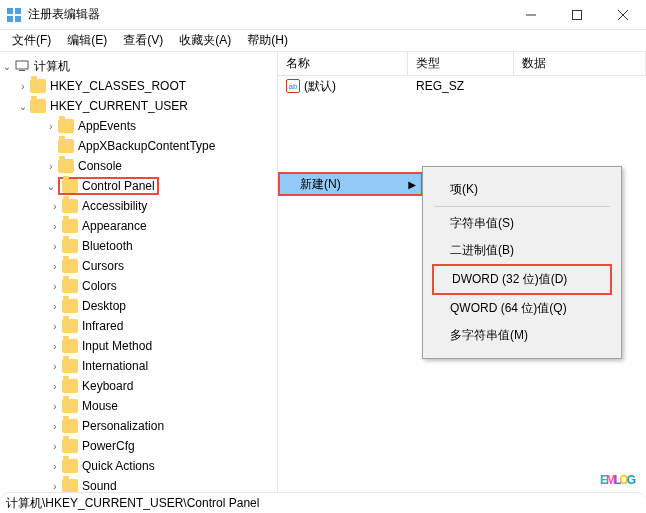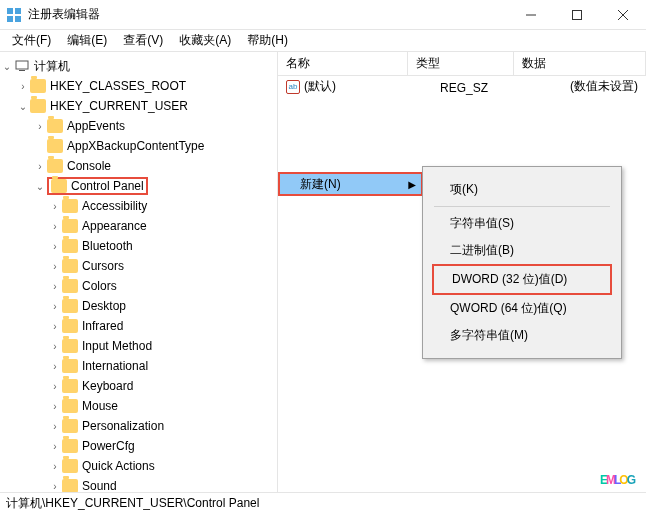--- a/index.html
+++ b/index.html
@@ -20,48 +20,48 @@
 .main { display: flex; height: 440px; }
 .tree-pane { width: 278px; border-right: 1px solid #e5e5e5; overflow-y: auto; padding: 4px 0; }
 .list-pane { flex: 1; position: relative; }
 
 
 .list-header { display: flex; border-bottom: 1px solid #e5e5e5; height: 24px; align-items: center; }
 .list-col { padding: 3px 8px; border-right: 1px solid #e5e5e5; }
 .col-name { width: 130px; }
 .col-type { width: 106px; }
 .col-data { flex: 1; }
-.list-row { display: flex; height: 20px; align-items: flex-end; gap: 24px; }
+.list-row { display: flex; height: 20px; align-items: center; }
 .list-row .col { padding: 1px 8px; }
 .val-icon { width: 14px; height: 14px; border: 1px solid #c0392b; border-radius: 2px; display: inline-flex; align-items: center; justify-content: center; font-size: 8px; color: #2e86c1; margin-right: 4px; background: #fdfefe; }
 .tree-row { display: flex; align-items: center; height: 20px; white-space: nowrap; }
 .arrow { width: 14px; display: inline-flex; justify-content: center; color: #666; font-size: 10px; }
 .arrow.open::before { content: "⌄"; }
 .arrow.closed::before { content: "›"; }
 .arrow.none::before { content: ""; }
 .folder-icon { width: 16px; height: 14px; background: #ffd36b; border-radius: 2px; margin-right: 4px; position: relative; }
 .folder-icon::before { content: ""; position: absolute; top: -3px; left: 1px; width: 6px; height: 3px; background: #ffd36b; border-radius: 1px; }
 .pc-icon { width: 16px; height: 14px; display: inline-flex; align-items: center; justify-content: center; margin-right: 4px; }
 .tree-label { white-space: nowrap; }
 .indent-1 { padding-left: 16px; }
-.indent-2 { padding-left: 33px; }
+.indent-2 { padding-left: 44px; }
 .indent-3 { padding-left: 48px; }
 .highlight-red { border: 2px solid #e74c3c; padding: 0 2px; }
 
 
 .ctx-row { position: absolute; left: 0; top: 120px; width: 145px; height: 24px; background: #91c9f7; display: flex; align-items: center; border: 2px solid #e74c3c; }
 .ctx-row-inner { padding: 0 20px; flex: 1; }
 .ctx-sub-arrow { width: 18px; text-align: center; font-size: 10px; }
 .submenu { position: absolute; left: 144px; top: 114px; width: 200px; background: #f0f0f0; border: 1px solid #a0a0a0; padding: 9px; box-shadow: 2px 2px 4px rgba(0,0,0,0.25); }
 .submenu-item { padding: 5px 18px; }
 .submenu-sep { height: 1px; background: #d0d0d0; margin: 3px 2px; }
 .hl-red-box { border: 2px solid #e74c3c; }
 
 
-.statusbar { position: absolute; bottom: 0; left: 0; right: 0; height: 21px; border-top: 1px solid #e5e5e5; padding: 2px 6px; display: flex; align-items: center; background: #fff; }
+.statusbar { position: absolute; bottom: 0; left: 0; right: 0; height: 21px; border-top: 1px solid #e5e5e5; padding: 2px 6px; display: flex; align-items: center; background: #fff; border-radius: 10px; }
 
 
 .watermark { position: absolute; right: 12px; bottom: 26px; font-weight: 900; font-size: 44px; display: flex; letter-spacing: -2px; }
 .watermark span:nth-child(1){color:#00c9a7}
 .watermark span:nth-child(2){color:#ff4da6}
 .watermark span:nth-child(3){color:#6c63ff}
 .watermark span:nth-child(4){color:#ffc107}
 .watermark span:nth-child(5){color:#17a2b8}
 
 
@@ -243,21 +243,20 @@
       <div class="list-col col-name">名称</div>
       <div class="list-col col-type">类型</div>
       <div class="list-col col-data">数据</div>
     </div>
     <div class="list-row">
       <div class="col col-name" style="width:130px;display:flex;align-items:center;">
         <span class="val-icon">ab</span>
         <span>(默认)</span>
       </div>
       <div class="col col-type" style="width:106px;">REG_SZ</div>
-      <div class="col col-data">(数值未设置)</div>
     </div>
 
     <div class="ctx-row">
       <span class="ctx-row-inner">新建(N)</span>
       <span class="ctx-sub-arrow">▶</span>
     </div>
 
     <div class="submenu" id="submenu">
         <div class="submenu-item">项(K)</div>
         <div class="submenu-sep"></div>

